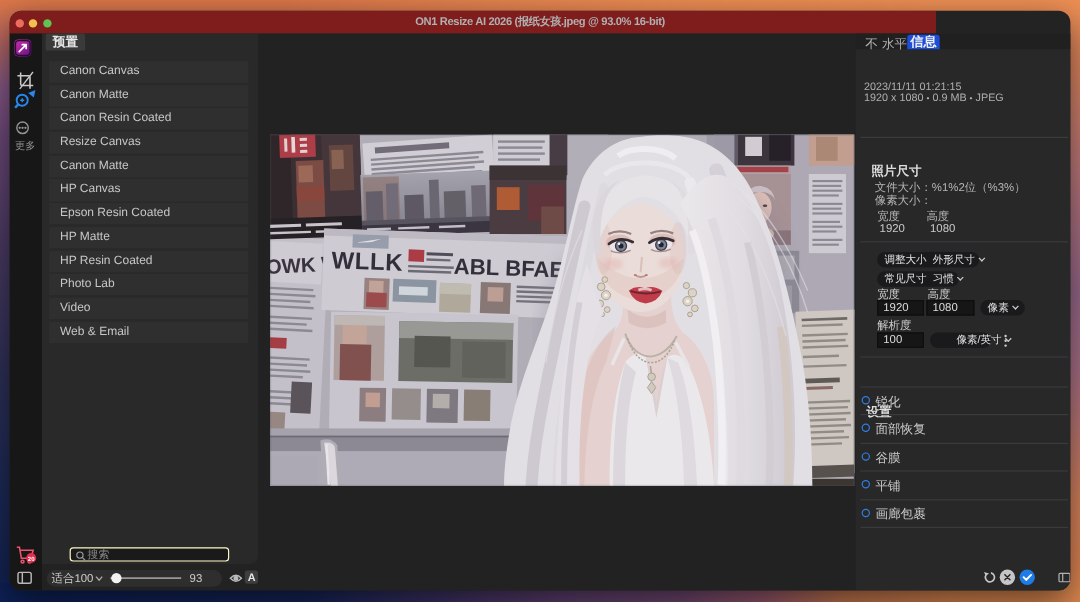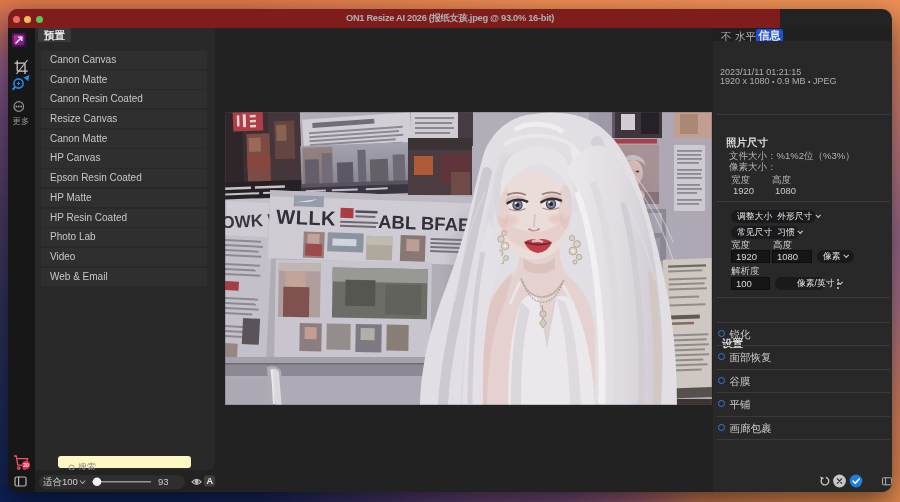--- a/index.html
+++ b/index.html
@@ -25,21 +25,21 @@
   .titlebar { position:absolute; left:0; top:0; width:772px; height:19px; background:#7f1d1d; }
   .tl { position:absolute; width:7px; height:7px; border-radius:50%; }
   .title { position:absolute; top:5px; left:0; width:884px; text-align:center; font-size:9.3px; font-weight:700; color:#b0b0b1; line-height:9.5px; letter-spacing:-0.3px; }
   
   .strip { position:absolute; left:0; top:19px; width:27px; height:464px; background:#171718; }
   
   .presets { position:absolute; left:27px; top:19px; width:180px; height:442px; background:#292929; border-radius:0 0 7px 0; }
   .ptab { position:absolute; left:3px; top:0px; height:14px; padding:0 6px; background:#3a3a3b; color:#e8e8e8; font-size:10.5px; font-weight:700; line-height:14px; border-radius:2px 2px 0 0; }
   .plist { position:absolute; left:6px; top:23px; width:166px; }
   .pitem { height:18.1px; margin-bottom:1.6px; background:#2f2f30; color:#c7c7c8; font-size:10px; line-height:18.1px; padding-left:9px; }
-  .searchbox { position:absolute; left:23px; top:428px; width:133px; height:12px; background:#1a1a1b; border:6px solid #fef9c3; border-radius:3px; color:#8b8b8c; font-size:9px; line-height:10px; padding-left:14px; }
+  .searchbox { position:absolute; left:23px; top:428px; width:133px; height:12px; background:#1a1a1b; border:1px solid #fef9c3; border-radius:3px; color:#8b8b8c; font-size:9px; line-height:10px; padding-left:14px; }
   
   .canvas { position:absolute; left:207px; top:19px; width:498px; height:464px; background:#222223; }
   .photo { position:absolute; left:217px; top:103px; width:487px; height:293px; }
   
   .rpanel { position:absolute; left:705px; top:19px; width:179px; height:464px; background:#282829; }
   .rtabs { position:absolute; left:0; top:0; width:179px; height:12.5px; background:#202021; }
   .rtab { position:absolute; top:1.5px; font-size:10.5px; color:#b2b2b3; }
   .rtabsel { position:absolute; left:43px; top:0.5px; height:12px; padding:0 2.5px; background:#1d4ed8; border-radius:2.5px 2.5px 0 0; color:#efefef; font-size:11px; font-weight:700; line-height:12.5px; }
   .rline { position:absolute; left:4px; width:173px; height:1px; background:#3b3b3c; }
   .rl { position:absolute; font-size:9.5px; color:#b4b4b5; white-space:nowrap; }

